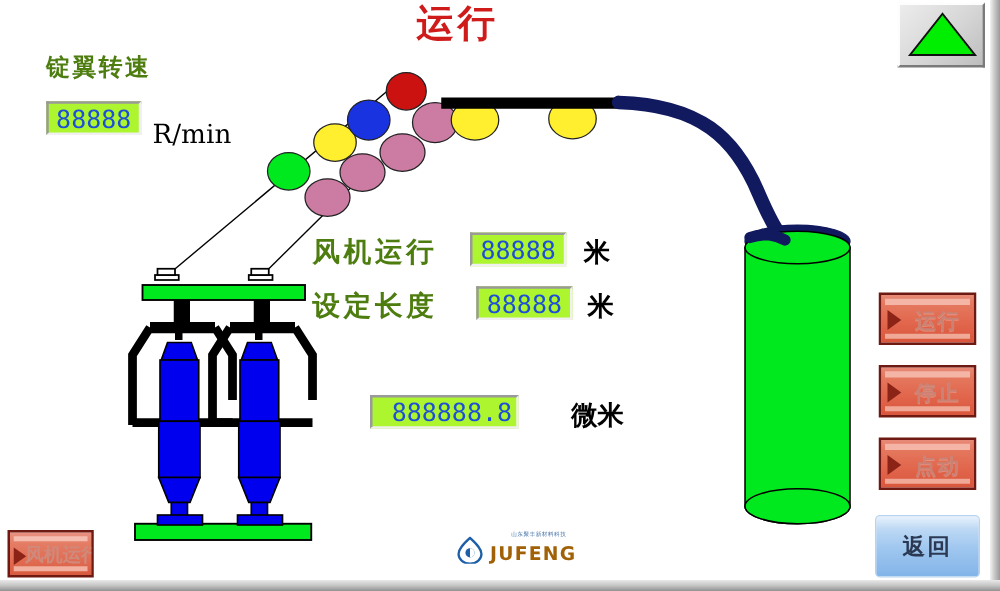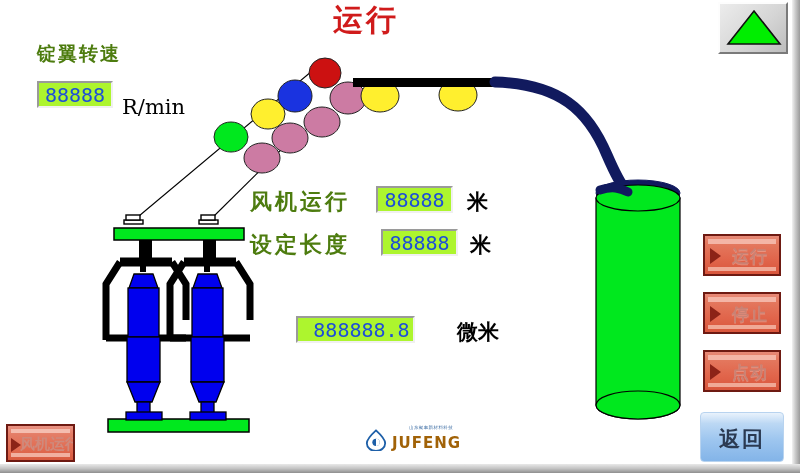--- a/index.html
+++ b/index.html
@@ -128,21 +128,21 @@
     color:#cf8a7c;text-align:center;white-space:nowrap;
   }
   
   .retbtn{
     position:absolute;left:700px;top:412px;width:84px;height:50px;
     background:linear-gradient(to bottom,#e9f2fc 0%,#bcd8f4 22%,#9ec6ef 55%,#83b4e8 100%);
     border:1px solid #b8d3ef;border-radius:4px;box-sizing:border-box;
   }
   .retbtn .rettxt{
     position:absolute;left:0;right:0;top:12px;
-    font-family:"DejaVu Sans", sans-serif;font-weight:bold;font-size:21px;
+    font-family:"DejaVu Sans", sans-serif;font-weight:bold;font-size:18px;
     color:#2b3a52;text-align:center;letter-spacing:2px;
   }
   
   .logo{position:absolute;left:365px;top:424px;width:100px;height:34px;}
   .logo-mark{position:absolute;left:0;top:5px;width:22px;height:22px;}
   .logo-txt{
     position:absolute;left:27px;top:10px;
     font-family:"DejaVu Sans", sans-serif;font-weight:bold;font-size:15px;
     color:#a16207;letter-spacing:1px;
   }

